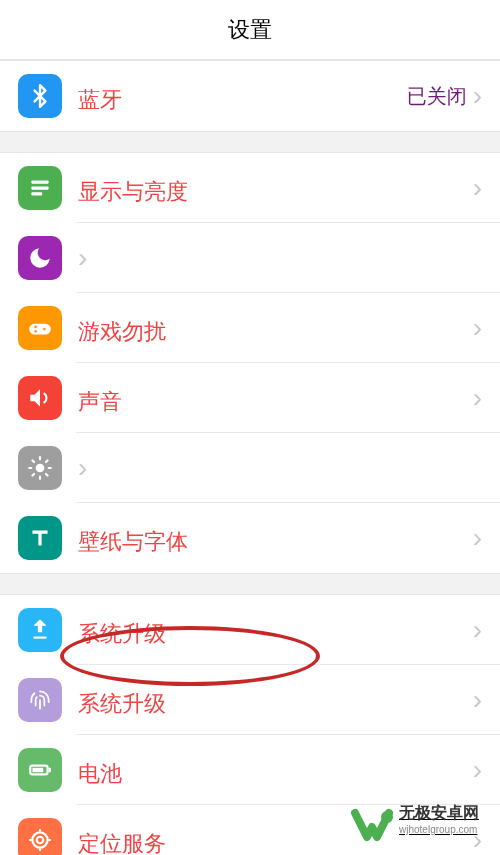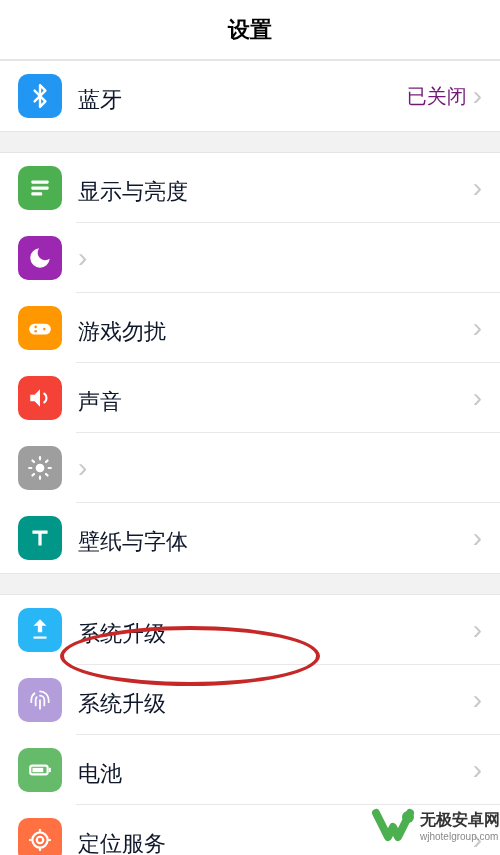--- a/index.html
+++ b/index.html
@@ -14,21 +14,21 @@
     .header {
       height: 60px;
       background: #ffffff;
       display: flex;
       align-items: center;
       justify-content: center;
       border-bottom: 1px solid #e5e5e5;
     }
     .header-title {
       font-size: 22px;
-      font-weight: 700;
+      font-weight: 400;
       color: #000;
     }
     .section {
       background: #ffffff;
       margin-bottom: 20px;
       border-top: 1px solid #e5e5e5;
       border-bottom: 1px solid #e5e5e5;
     }
     .row {
       display: flex;
@@ -53,21 +53,21 @@
       display: flex;
       align-items: center;
       justify-content: center;
       margin-right: 16px;
       flex-shrink: 0;
     }
     .icon-box svg { width: 26px; height: 26px; }
     .row-label {
       flex: 1;
       font-size: 22px;
-      color: #0f172a;
+      color: #ef4444;
       margin-top: 8px;
     }
     .row-value {
       font-size: 20px;
       color: #701a75;
       margin-right: 6px;
     }
     .chevron {
       color: #c7c7cc;
       font-size: 28px;
@@ -91,25 +91,26 @@
       top: 626px;
       width: 260px;
       height: 60px;
       border: 4px solid #c62828;
       border-radius: 50%;
       pointer-events: none;
       z-index: 10;
     }
     .watermark {
       position: absolute;
-      right: 0;
+      right: 21px;
       bottom: 6px;
       display: flex;
-      align-items: center;
+      align-items: flex-start;
       z-index: 20;
+      text-decoration: underline;
     }
     .wm-logo {
       width: 46px; height: 46px;
       position: relative;
     }
     .wm-logo svg { width:100%; height:100%; }
     .wm-text { margin-left: 4px; }
     .wm-line1 { font-size: 16px; font-weight: 700; color: #333; }
     .wm-line2 { font-size: 10px; color: #888; }
   </style>

